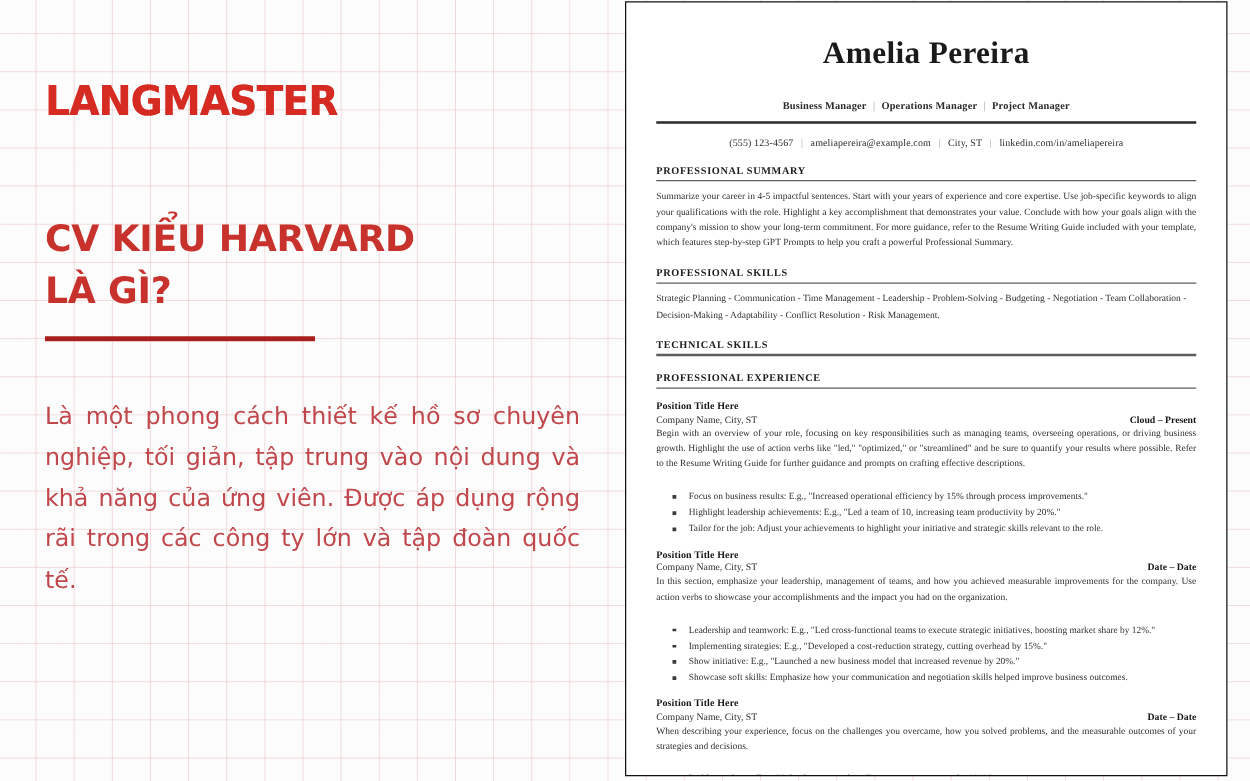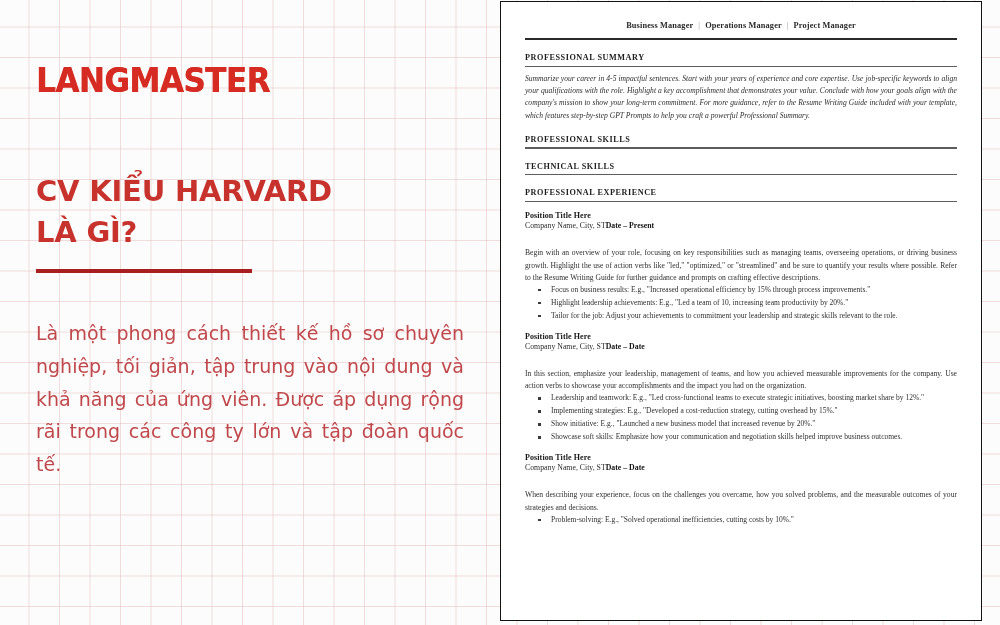--- a/index.html
+++ b/index.html
@@ -104,21 +104,21 @@
     line-height: 1.15;
     margin-top: 10px;
   }
 
   .cv-roles {
     text-align: center;
     font-size: 8.3px;
     font-weight: 700;
     letter-spacing: 0.15px;
     color: #2a2a2a;
-    margin-top: 2px;
+    margin-top: 22px;
   }
   .cv-roles .sep {
     font-weight: 400;
     color: #9a9a9a;
     padding: 0 5px;
   }
 
   .cv-rule-heavy {
     height: 2px;
     background: #2b2b2b;
@@ -155,55 +155,55 @@
     margin-top: 3.5px;
   }
 
   .cv-body {
     font-size: 7.6px;
     line-height: 1.62;
     color: #2e2e2e;
     text-align: justify;
     text-justify: inter-word;
     margin-top: 6px;
-    font-style: italic;
   }
 
   .cv-body.skills { text-align: left; }
 
   .job { margin-top: 9px; }
   .job:first-of-type { margin-top: 7px; }
 
   .job-title {
     font-size: 8px;
     font-weight: 700;
     color: #161616;
     letter-spacing: 0.1px;
   }
 
   .job-meta {
     display: flex;
+    justify-content: space-between;
     align-items: baseline;
     font-size: 7.8px;
     color: #2b2b2b;
     margin-top: 1.5px;
   }
   .job-dates { font-weight: 700; font-size: 7.8px; color: #141414; }
 
   .job-desc {
     font-size: 7.6px;
     line-height: 1.6;
     color: #2e2e2e;
     text-align: justify;
     text-justify: inter-word;
-    margin-top: 17px;
+    margin-top: 1px;
   }
 
   .job-bullets {
-    margin-top: 0;
+    margin-top: 14px;
     padding-left: 26px;
     list-style: none;
   }
   .job-bullets li {
     position: relative;
     font-size: 7.5px;
     line-height: 1.72;
     color: #2e2e2e;
   }
   .job-bullets li::before {
@@ -231,59 +231,64 @@
         <div>LÀ GÌ?</div>
       </div>
       <div class="title-rule"></div>
     </div>
 
     <div class="lead-paragraph">Là một phong cách thiết kế hồ sơ chuyên nghiệp, tối giản, tập trung vào nội dung và khả năng của ứng viên. Được áp dụng rộng rãi trong các công ty lớn và tập đoàn quốc tế.</div>
   </div>
 
   <div class="resume-doc">
 
+    <div class="cv-name">Amelia Pereira</div>
 
     <div class="cv-roles">
       <span>Business Manager</span><span class="sep">|</span><span>Operations Manager</span><span class="sep">|</span><span>Project Manager</span>
     </div>
 
     <div class="cv-rule-heavy"></div>
 
+    <div class="cv-contact">
+      <span>(555) 123-4567</span><span class="sep">|</span><span>ameliapereira@example.com</span><span class="sep">|</span><span>City, ST</span><span class="sep">|</span><span>linkedin.com/in/ameliapereira</span>
+    </div>
 
     <div class="cv-section">
       <div class="cv-section-title">PROFESSIONAL SUMMARY</div>
       <div class="cv-section-rule"></div>
       <div class="cv-body">Summarize your career in 4-5 impactful sentences. Start with your years of experience and core expertise. Use job-specific keywords to align your qualifications with the role. Highlight a key accomplishment that demonstrates your value. Conclude with how your goals align with the company's mission to show your long-term commitment. For more guidance, refer to the Resume Writing Guide included with your template, which features step-by-step GPT Prompts to help you craft a powerful Professional Summary.</div>
     </div>
 
     <div class="cv-section">
       <div class="cv-section-title">PROFESSIONAL SKILLS</div>
       <div class="cv-section-rule"></div>
+      <div class="cv-body skills">Strategic Planning - Communication - Time Management - Leadership - Problem-Solving - Budgeting - Negotiation - Team Collaboration - Decision-Making - Adaptability - Conflict Resolution - Risk Management.</div>
     </div>
 
     <div class="cv-section">
       <div class="cv-section-title">TECHNICAL SKILLS</div>
       <div class="cv-section-rule"></div>
     </div>
 
     <div class="cv-section">
       <div class="cv-section-title">PROFESSIONAL EXPERIENCE</div>
       <div class="cv-section-rule"></div>
 
       <div class="job">
         <div class="job-title">Position Title Here</div>
         <div class="job-meta">
           <span>Company Name, City, ST</span>
-          <span class="job-dates">Date – Present</span>
+          <span class="job-dates">Cloud – Present</span>
         </div>
         <div class="job-desc">Begin with an overview of your role, focusing on key responsibilities such as managing teams, overseeing operations, or driving business growth. Highlight the use of action verbs like "led," "optimized," or "streamlined" and be sure to quantify your results where possible. Refer to the Resume Writing Guide for further guidance and prompts on crafting effective descriptions.</div>
         <ul class="job-bullets">
           <li>Focus on business results: E.g., "Increased operational efficiency by 15% through process improvements."</li>
           <li>Highlight leadership achievements: E.g., "Led a team of 10, increasing team productivity by 20%."</li>
-          <li>Tailor for the job: Adjust your achievements to commitment your leadership and strategic skills relevant to the role.</li>
+          <li>Tailor for the job: Adjust your achievements to highlight your initiative and strategic skills relevant to the role.</li>
         </ul>
       </div>
 
       <div class="job">
         <div class="job-title">Position Title Here</div>
         <div class="job-meta">
           <span>Company Name, City, ST</span>
           <span class="job-dates">Date – Date</span>
         </div>
         <div class="job-desc">In this section, emphasize your leadership, management of teams, and how you achieved measurable improvements for the company. Use action verbs to showcase your accomplishments and the impact you had on the organization.</div>

